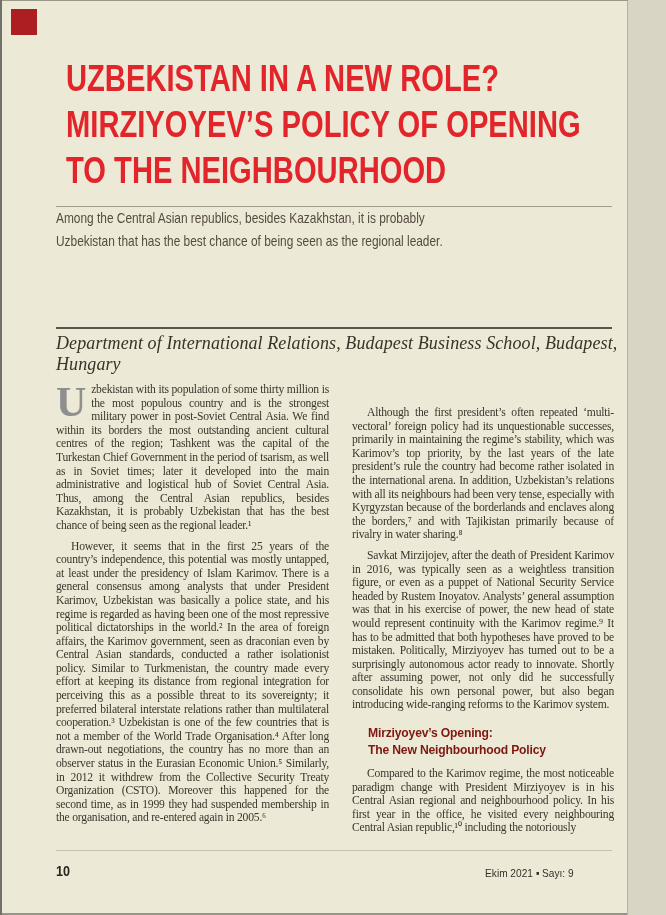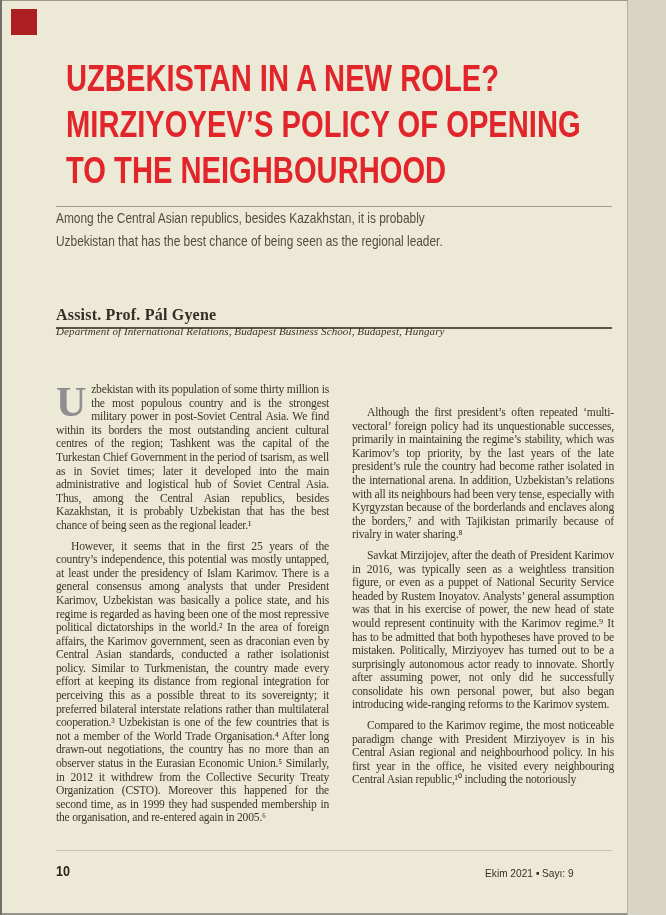--- a/index.html
+++ b/index.html
@@ -35,22 +35,22 @@
   }
   .standfirst-line{
     display:block;font-size:14.5px;line-height:22.5px;
     transform:scaleX(0.82);transform-origin:0 50%;white-space:nowrap;
   }
   .author{
     position:absolute;left:56px;top:306px;
     font-size:16px;font-weight:bold;color:#332D24;letter-spacing:.2px;
   }
   .affiliation{
-    position:absolute;left:56px;top:325px;
-    font-size:11px;font-style:italic;color:#393228;letter-spacing:.1px;
+    position:absolute;left:56px;top:333px;
+    font-size:18px;font-style:italic;color:#393228;letter-spacing:.1px;
   }
   .col{
     position:absolute;top:383px;height:470px;overflow:hidden;
     font-size:11.6px;line-height:13.6px;letter-spacing:-0.2px;
     color:#3B352C;text-align:justify;
   }
   .col-left{left:56px;width:273px;}
   .col-right{left:352px;width:262px;margin-top:23px;}
   .body-p{margin:0 0 7px 0;}
   .body-p.indent{text-indent:15px;}
@@ -95,32 +95,35 @@
     <span class="title-line">TO THE NEIGHBOURHOOD</span>
   </h1>
 
   <div class="rule rule-top"></div>
 
   <div class="standfirst">
     <span class="standfirst-line">Among the Central Asian republics, besides Kazakhstan, it is probably</span>
     <span class="standfirst-line">Uzbekistan that has the best chance of being seen as the regional leader.</span>
   </div>
 
-  <div class="author">Assist. Prof. Pál Gyene</div>
   <div class="rule rule-author"></div>
   <div class="affiliation">Department of International Relations, Budapest Business School, Budapest, Hungary</div>
 
   <div class="col col-left">
     <p class="body-p"><span class="dropcap">U</span><span>zbekistan with its population of some thirty million is the most populous country and is the strongest military power in post-Soviet Central Asia. We find within its borders the most outstanding ancient cultural centres of the region; Tashkent was the capital of the Turkestan Chief Government in the period of tsarism, as well as in Soviet times; later it developed into the main administrative and logistical hub of Soviet Central Asia. Thus, among the Central Asian republics, besides Kazakhstan, it is probably Uzbekistan that has the best chance of being seen as the regional leader.¹</span></p>
     <p class="body-p indent">However, it seems that in the first 25 years of the country’s independence, this potential was mostly untapped, at least under the presidency of Islam Karimov. There is a general consensus among analysts that under President Karimov, Uzbekistan was basically a police state, and his regime is regarded as having been one of the most repressive political dictatorships in the world.² In the area of foreign affairs, the Karimov government, seen as draconian even by Central Asian standards, conducted a rather isolationist policy. Similar to Turkmenistan, the country made every effort at keeping its distance from regional integration for perceiving this as a possible threat to its sovereignty; it preferred bilateral interstate relations rather than multilateral cooperation.³ Uzbekistan is one of the few countries that is not a member of the World Trade Organisation.⁴ After long drawn-out negotiations, the country has no more than an observer status in the Eurasian Economic Union.⁵ Similarly, in 2012 it withdrew from the Collective Security Treaty Organization (CSTO). Moreover this happened for the second time, as in 1999 they had suspended membership in the organisation, and re-entered again in 2005.⁶</p>
   </div>
 
   <div class="col col-right">
     <p class="body-p indent">Although the first president’s often repeated ‘multi-vectoral’ foreign policy had its unquestionable successes, primarily in maintaining the regime’s stability, which was Karimov’s top priority, by the last years of the late president’s rule the country had become rather isolated in the international arena. In addition, Uzbekistan’s relations with all its neighbours had been very tense, especially with Kyrgyzstan because of the borderlands and enclaves along the borders,⁷ and with Tajikistan primarily because of rivalry in water sharing.⁸</p>
     <p class="body-p indent">Savkat Mirzijojev, after the death of President Karimov in 2016, was typically seen as a weightless transition figure, or even as a puppet of National Security Service headed by Rustem Inoyatov. Analysts’ general assumption was that in his exercise of power, the new head of state would represent continuity with the Karimov regime.⁹ It has to be admitted that both hypotheses have proved to be mistaken. Politically, Mirziyoyev has turned out to be a surprisingly autonomous actor ready to innovate. Shortly after assuming power, not only did he successfully consolidate his own personal power, but also began introducing wide-ranging reforms to the Karimov system.</p>
+    <h2 class="section-heading">
+      <span class="heading-line">Mirziyoyev’s Opening:</span>
+      <span class="heading-line">The New Neighbourhood Policy</span>
+    </h2>
     <p class="body-p indent">Compared to the Karimov regime, the most noticeable paradigm change with President Mirziyoyev is in his Central Asian regional and neighbourhood policy. In his first year in the office, he visited every neighbouring Central Asian republic,¹⁰ including the notoriously</p>
   </div>
 
   <div class="rule rule-footer"></div>
   <div class="footer-page-number">10</div>
   <div class="footer-issue">Ekim 2021 ▪ Sayı: 9</div>
 
 </div>
 
 </body></html>

